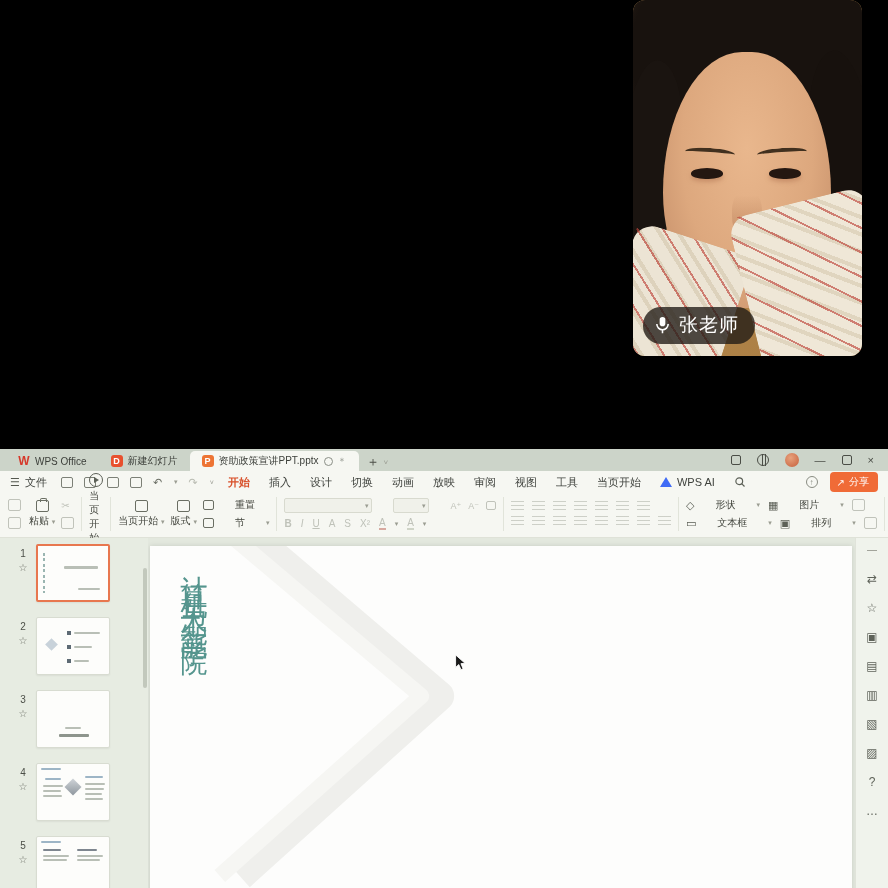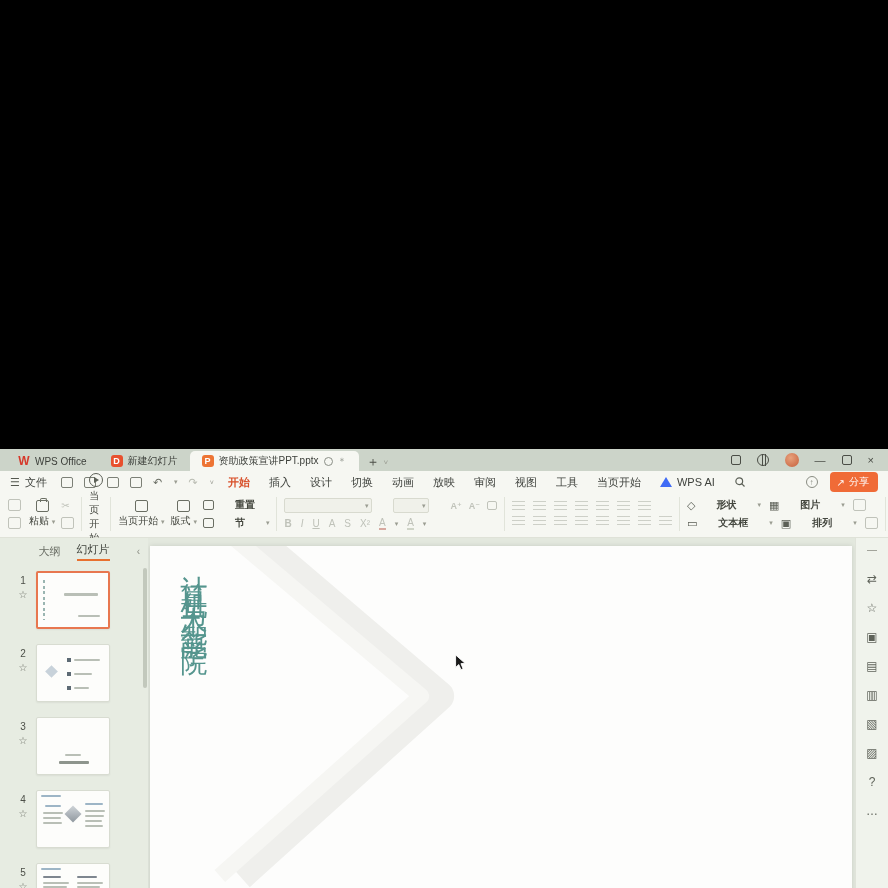--- a/index.html
+++ b/index.html
@@ -117,21 +117,21 @@
   .mini-col { display:flex; flex-direction:column; gap:6px; color:#c0c3ba; font-size:10px; }
   .icbox { width:13px; height:12px; border:1.4px solid #6a6e63; border-radius:2px; position:relative; }
   .icbox.dim { border-color:#c0c3ba; }
   .icbox.clip:before { content:""; position:absolute; left:3px; top:-3px; width:5px; height:3px;
                        border:1.4px solid #6a6e63; border-bottom:none; border-radius:2px 2px 0 0; }
   .play-ic { width:14px; height:14px; border:1.3px solid #5c6057; border-radius:50%;
              display:flex; align-items:center; justify-content:center; }
   .play-ic:after { content:""; width:0; height:0; border-left:5px solid #5c6057;
                    border-top:3px solid transparent; border-bottom:3px solid transparent; margin-left:1px; }
   .stack2 { display:flex; flex-direction:column; gap:4px; }
-  .srow-it { display:flex; align-items:center; gap:21px;font-weight:bold; }
+  .srow-it { display:flex; align-items:center; gap:21px; }
   .fbox { background:#f0f1ea; border:1px solid #d8dacf; border-radius:2px; height:15px;
           display:flex; align-items:center; justify-content:flex-end; padding:0 3px; }
   .fmt-row { display:flex; gap:9px; font-size:10px; color:#bfc2b9; align-items:center; }
   .fmt-row b { font-weight:bold; } .fmt-row i { font-style:italic; } .fmt-row u { text-decoration:underline; }
   .ft-tools { display:flex; gap:7px; font-size:9px; color:#c0c3ba; }
   .para-ic { width:13px; height:11px;
              background:repeating-linear-gradient(#c3c6bd 0 1.5px, transparent 1.5px 4px); opacity:.8; }
   .para-row { display:flex; gap:8px; align-items:center; }
   .ins-ic { font-size:11px; color:#5c6057; }
 
@@ -185,20 +185,44 @@
           display:flex; flex-direction:column; align-items:center; padding-top:6px; gap:15px;
           font-size:12px; color:#5f635a; }
   .rail .handle { color:#8a8d83; font-size:10px; margin-bottom:2px; }
   .rail-ic { width:15px; text-align:center; line-height:14px; }
 </style>
 </head>
 <body>
 
 <div class="stage">
 
+  <div class="webcam">
+    <div class="hair"></div>
+    <div class="hair-l"></div>
+    <div class="hair-r"></div>
+    <div class="face">
+      <div class="brow l"></div>
+      <div class="brow r"></div>
+      <div class="eye l"></div>
+      <div class="eye r"></div>
+      <div class="nose"></div>
+      <div class="mouth"></div>
+    </div>
+    <div class="collar"></div>
+    <div class="scarf-l"></div>
+    <div class="scarf-r"></div>
+    <div class="nametag">
+      <svg viewBox="0 0 24 26">
+        <rect x="8" y="1" width="8" height="13" rx="4" fill="#fff"></rect>
+        <path d="M4 11 a8 8 0 0 0 16 0" fill="none" stroke="#fff" stroke-width="2.2"></path>
+        <line x1="12" y1="19" x2="12" y2="24" stroke="#fff" stroke-width="2.2"></line>
+      </svg>
+      <span>张老师</span>
+    </div>
+  </div>
 
   <div class="wps">
 
     <div class="tabbar">
       <div class="wtab">
         <span class="logo logo-w">W</span>
         <span>WPS Office</span>
       </div>
       <div class="wtab">
         <span class="logo logo-d">D</span>
@@ -403,25 +427,20 @@
           <span class="icbox" style="width:11px;height:10px;"></span>
           <span class="lbl">选择</span>
             <span class="caret">▾</span>
         </div>
       </div>
     </div>
 
     <div class="content">
 
       <div class="panel">
-        <div class="panel-hd">
-          <span class="ptab">大纲</span>
-          <span class="ptab active">幻灯片</span>
-          <span class="panel-collapse">‹</span>
-        </div>
         <div class="thumbs">
 
           <div class="srow">
             <div class="snum">
               <span>1</span>
               <span class="star">☆</span>
             </div>
             <div class="sthumb sel">
               <span class="mvert"></span>
               <span class="mline" style="left:26px;top:20px;width:34px;height:3px;"></span>

